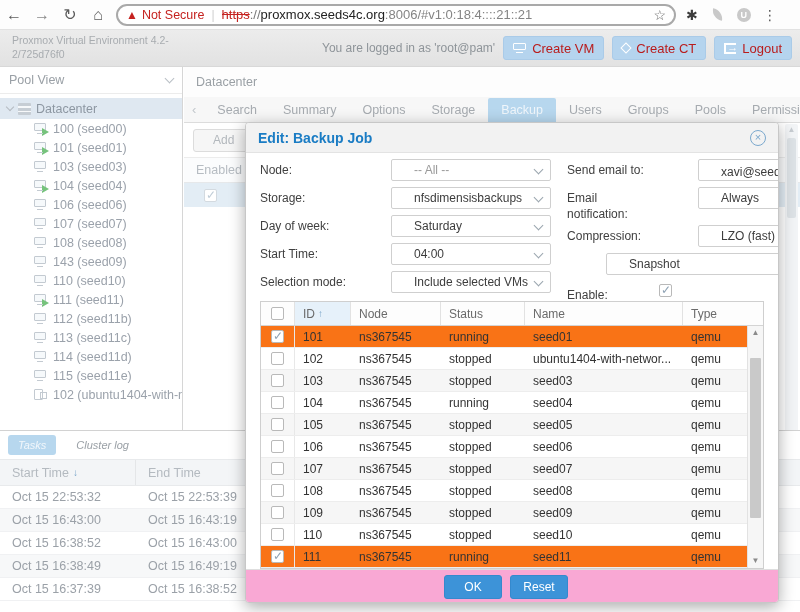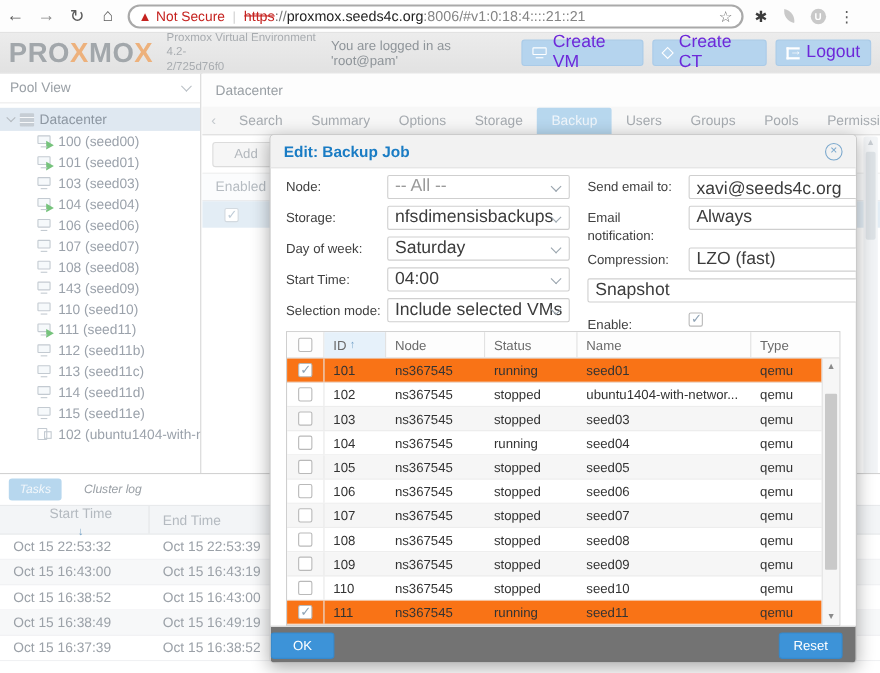--- a/index.html
+++ b/index.html
@@ -25,21 +25,21 @@
   .ext2 { width:11px; height:11px; background:#c9c9c9; border-radius:0 100% 0 100%; transform:rotate(10deg); }
   .ext3 { width:14px; height:14px; border-radius:50%; background:#c9c9c9; color:#fff; font-size:9px; font-weight:bold; display:flex; align-items:center; justify-content:center; }
   .menu-dots { color:#5c5c5c; font-size:14px; margin-left:12px; letter-spacing:0; }
 
   
   .pve-head { position:absolute; left:0; top:30px; width:800px; height:37px; background:linear-gradient(#ececec,#e2e2e2); border-bottom:1px solid #d8d8d8; display:flex; align-items:center; }
   .logo { font-size:25px; font-weight:bold; letter-spacing:0.5px; color:#a2a7ab; margin-left:8px; white-space:nowrap; }
   .logo .ox { color:#edb17c; }
   .ver { margin-left:12px; font-size:10.5px; line-height:1.3; color:#a8acb0; }
   .login-txt { margin-left:auto; font-size:12px; color:#8e9499; }
-  .hbtn { height:24px; margin-left:8px; background:#b5d4ee; border:1px solid #aacbe8; border-radius:3px; color:#6d28d9; font-size:16px; display:flex; align-items:center; padding:0 9px; gap:6px; cursor:pointer; }
+  .hbtn { height:24px; margin-left:8px; background:#b5d4ee; border:1px solid #aacbe8; border-radius:3px; color:#b91c1c; font-size:13px; display:flex; align-items:center; padding:0 9px; gap:6px; cursor:pointer; }
   .hbtn:last-child { margin-right:8px; }
   .ic-mon { width:13px; height:10px; position:relative; }
   .ic-mon::before { content:""; position:absolute; inset:0 0 3px 0; border:1.5px solid #fff; border-radius:1px; }
   .ic-mon::after { content:""; position:absolute; bottom:0; left:3px; right:3px; height:1.5px; background:#fff; }
   .ic-cube { width:8px; height:8px; border:1.5px solid #fff; transform:rotate(45deg); }
   .ic-out { width:12px; height:11px; border-left:2px solid #fff; border-top:2px solid #fff; border-bottom:2px solid #fff; position:relative; }
   .ic-out::after { content:"\2192"; position:absolute; left:1px; top:-4px; color:#fff; font-size:11px; }
 
   
   .sidebar { position:absolute; left:0; top:67px; width:183px; height:363px; background:#fff; border-right:1px solid #d6d6d6; overflow:hidden; }
@@ -76,21 +76,21 @@
   .cb[data-checked="true"]::after { content:"\2713"; position:absolute; left:1px; top:-2px; font-size:12px; color:#8fa3b5; }
   .cb.dim { border-color:#d3dae0; }
   .cb.dim[data-checked="true"]::after { color:#c0cdd8; }
 
   
   .tasks { position:absolute; left:0; top:430px; width:800px; height:182px; background:#fff; border-top:1px solid #d2d2d2; }
   .ttabs { height:28px; display:flex; align-items:center; padding-left:8px; gap:10px; }
   .ttab { font-size:11px; color:#9aa0a6; padding:4px 10px; border-radius:3px; cursor:pointer;font-style:italic; }
   .ttab.active { background:#b7d7ee; color:#f2f7fb; }
   .thead { height:27px; display:flex; background:#f3f5f7; border-top:1px solid #e8eaec; border-bottom:1px solid #e8eaec; color:#b4bac0; font-size:12.5px; align-items:center; }
-  .thead .c1 { width:136px; padding-left:12px; border-right:1px solid #e4e6e8; height:100%; display:flex; align-items:center; gap:4px;flex-direction:column; }
+  .thead .c1 { width:136px; padding-left:12px; border-right:1px solid #e4e6e8; height:100%; display:flex; align-items:center; gap:4px; }
   .thead .c2 { width:120px; padding-left:12px; }
   .taskrow { height:23px; display:flex; align-items:center; color:#9ba1a8; font-size:12.5px; border-bottom:1px solid #f0f1f3; }
   .taskrow:nth-child(even) { background:#f7f8f9; }
   .taskrow .c1 { width:136px; padding-left:12px; }
   .taskrow .c2 { width:120px; padding-left:12px; }
 
   
   .page-scroll { position:absolute; right:2px; top:124px; width:13px; height:482px; background:#f2f4f6; border-radius:2px; }
   .page-scroll .a { color:#c7ccd1; font-size:8px; text-align:center; line-height:12px; }
   .page-scroll .th { position:absolute; left:2px; right:2px; top:14px; height:80px; background:#dde2e6; border-radius:2px; }
@@ -99,21 +99,21 @@
   
   .dlg { position:absolute; left:245px; top:122px; width:534px; height:481px; background:#fff; border:1px solid #c7c7c7; border-radius:4px; box-shadow:0 4px 16px rgba(0,0,0,0.33); display:flex; flex-direction:column; overflow:hidden; }
   .dlg-head { height:30px; background:#f2f2f2; border-bottom:1px solid #e3e3e3; display:flex; align-items:center; padding:0 12px; flex:none; }
   .dlg-title { color:#1a7cc4; font-size:14px; font-weight:bold; }
   .dlg-close { margin-left:auto; width:16px; height:16px; border:1px solid #7ba8cd; border-radius:50%; color:#7ba8cd; font-size:11px; line-height:13px; text-align:center; cursor:pointer; }
   .dlg-body { flex:1; padding:6px 14px 0 14px; }
   .fcols { display:flex; gap:16px; height:140px; }
   .fcol { flex:1; }
   .frow { display:flex; margin-bottom:6px; }
   .flabel { width:92px; flex:none; color:#404040; font-size:12px; padding-top:4px; line-height:1.3; }
-  .field { flex:1; height:22px; border:1px solid #cfcfcf; border-radius:2px; background:#fff; display:flex; align-items:center; padding:0 6px; color:#3c3c3c; font-size:16px; position:relative; white-space:nowrap; overflow:hidden; }
+  .field { flex:1; height:22px; border:1px solid #cfcfcf; border-radius:2px; background:#fff; display:flex; align-items:center; padding:0 22px; color:#3c3c3c; font-size:12px; position:relative; white-space:nowrap; overflow:hidden;margin-left:39px; }
   .field.disabled { color:#9a9a9a; }
   .field .chev { position:absolute; right:8px; margin:0; margin-top:-2px; border-color:#9aa5ae; }
   input.field { font-family:"Liberation Sans", sans-serif; outline:none; display:block; padding-top:3px; }
   .enable-row { padding-top:3px; }
 
   
   .vmtbl { position:relative; margin-top:2px; border:1px solid #cfcfcf; height:268px; background:#fff; }
   .vhead { height:24px; display:flex; border-bottom:1px solid #d4d4d4; color:#6a6a6a; font-size:12px; background:#fdfdfd; }
   .vhead .hc { display:flex; align-items:center; padding-left:8px; border-right:1px solid #e2e2e2; gap:3px; }
   .vhead .hc.sorted { background:#e6f1fa; }
@@ -128,21 +128,21 @@
   .vrow:nth-child(odd) { background:#f6f6f6; }
   .vrow[data-selected="true"] { background:#f97316; }
   .vc { padding-left:8px; white-space:nowrap; overflow:hidden; }
   .vc.cbx { border-right:1px solid #e8e8e8; height:100%; }
   .vrows { margin-right:16px; }
   .tscroll { position:absolute; top:24px; right:0; bottom:0; width:16px; background:#f6f6f6; border-left:1px solid #e2e2e2; }
   .tscroll .ar { color:#8a8a8a; font-size:8px; text-align:center; line-height:14px; }
   .tscroll .ar.dn { position:absolute; bottom:0; left:0; right:0; }
   .tscroll .thumb { position:absolute; left:2px; right:2px; top:32px; height:160px; background:#c9c9c9; border-radius:1px; }
 
-  .dlg-foot { height:34px; flex:none; background:#737373; border-top:1px solid #dedede; display:flex; align-items:center; justify-content:space-between; gap:8px; padding-right:12px; }
+  .dlg-foot { height:34px; flex:none; background:#f9a8d4; border-top:1px solid #dedede; display:flex; align-items:center; justify-content:center; gap:8px; padding-right:12px; }
   .dbtn { min-width:58px; height:24px; background:#3d93d8; border:1px solid #3589cd; border-radius:3px; color:#fff; font-size:12px; display:flex; align-items:center; justify-content:center; cursor:pointer; }
 </style>
 </head>
 <body>
 
 <div class="chrome">
   <span class="nav-ic">←</span>
   <span class="nav-ic fwd">→</span>
   <span class="nav-ic">↻</span>
   <span class="nav-ic">⌂</span>
@@ -155,21 +155,20 @@
   </div>
   <div class="ext-row">
     <span class="ext1">✱</span>
     <span class="ext2"></span>
     <span class="ext3">U</span>
   </div>
   <span class="menu-dots">⋮</span>
 </div>
 
 <div class="pve-head">
-  <span class="logo"><span>PRO</span><span class="ox">X</span><span>MO</span><span class="ox">X</span></span>
   <span class="ver"><span>Proxmox Virtual Environment 4.2-</span><br><span>2/725d76f0</span></span>
   <span class="login-txt">You are logged in as 'root@pam'</span>
   <span class="hbtn">
       <span class="ic-mon"></span>
       <span>Create VM</span>
     </span>
   <span class="hbtn">
       <span class="ic-cube"></span>
       <span>Create CT</span>
     </span>

